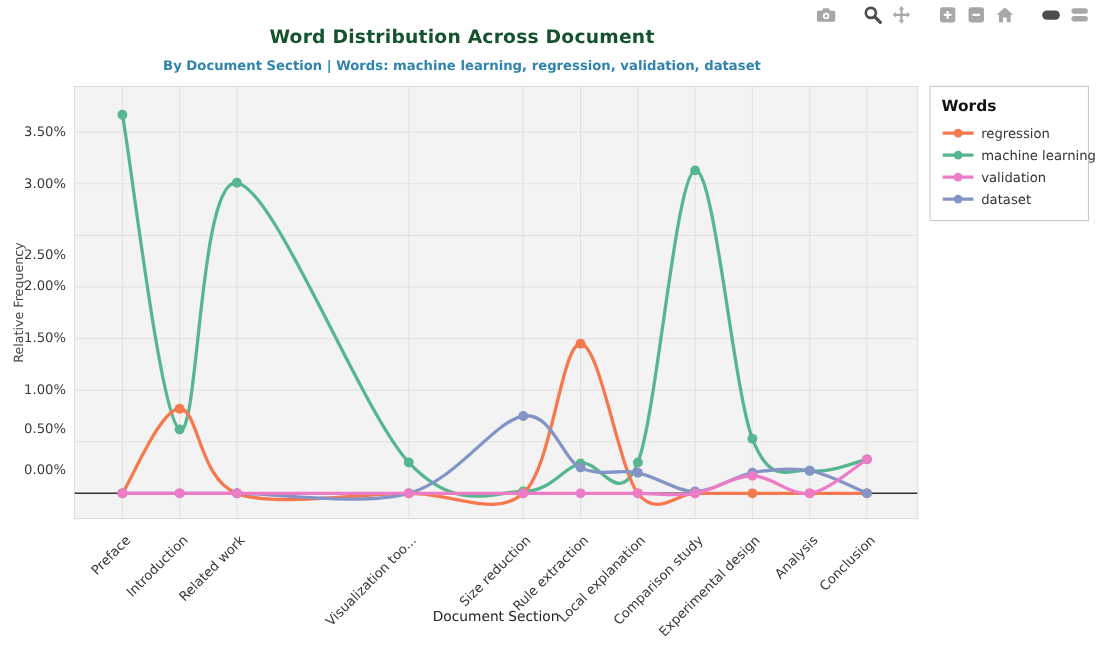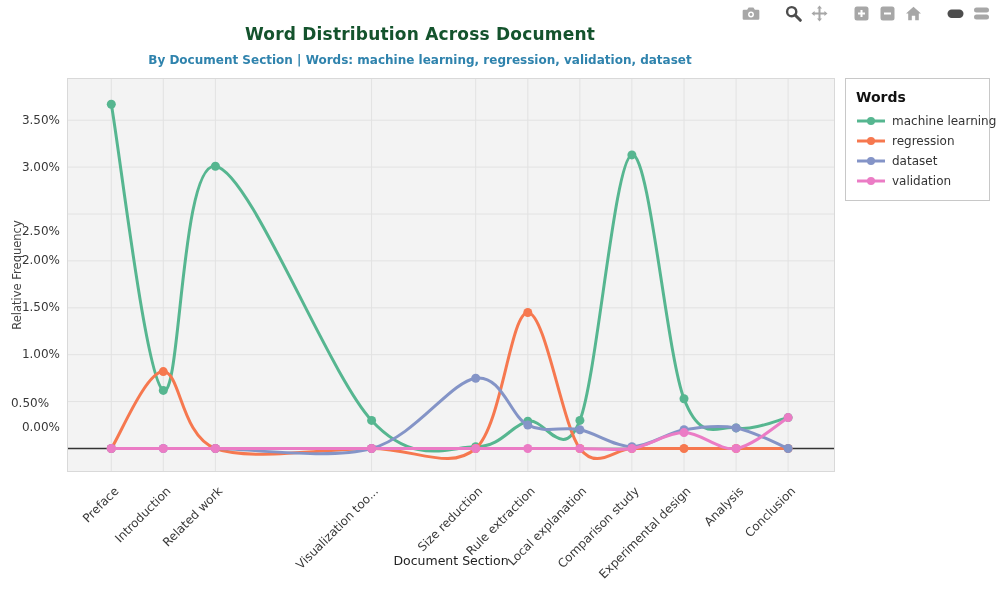--- a/index.html
+++ b/index.html
@@ -100,21 +100,21 @@
         </div>
       </div>
     </div>
 
   <div class="page-title">Word Distribution Across Document</div>
   <div class="page-subtitle">By Document Section | Words: machine learning, regression, validation, dataset</div>
 
   <div class="y-title">Relative Frequency</div>
   <div id="yticks">
       <div class="ytick" style="top: 420px;">0.00%</div>
-      <div class="ytick" style="top: 396px; text-align: center;">0.50%</div>
+      <div class="ytick" style="top: 383px;">0.50%</div>
       <div class="ytick" style="top: 347.238px;">1.00%</div>
       <div class="ytick" style="top: 300.333px;">1.50%</div>
       <div class="ytick" style="top: 253.429px; padding-left: 20px;">2.00%</div>
       <div class="ytick" style="top: 224px;">2.50%</div>
       <div class="ytick" style="top: 159.619px;">3.00%</div>
       <div class="ytick" style="top: 112.714px;">3.50%</div>
     </div>
 
   <div class="plot-wrap">
     <svg id="plot" width="768" height="394" viewBox="0 0 768 394">
@@ -224,42 +224,42 @@
         <span>Conclusion</span>
       </div>
     </div>
   <div class="x-title">Document Section</div>
 
   <div class="legend">
     <div class="legend-title">Words</div>
     <div id="legend-items">
         <div class="legend-item">
           <svg width="30" height="12" viewBox="0 0 30 12">
+            <line x1="1" y1="6" x2="29" y2="6" stroke="#f6784f" stroke-width="3"></line>
+            <circle cx="15" cy="6" r="4" fill="#f6784f"></circle>
+          </svg>
+          <span class="legend-label">regression</span>
+        </div>
+        <div class="legend-item">
+          <svg width="30" height="12" viewBox="0 0 30 12">
             <line x1="1" y1="6" x2="29" y2="6" stroke="#56b690" stroke-width="3"></line>
             <circle cx="15" cy="6" r="4" fill="#56b690"></circle>
           </svg>
           <span class="legend-label">machine learning</span>
         </div>
         <div class="legend-item">
           <svg width="30" height="12" viewBox="0 0 30 12">
-            <line x1="1" y1="6" x2="29" y2="6" stroke="#f6784f" stroke-width="3"></line>
-            <circle cx="15" cy="6" r="4" fill="#f6784f"></circle>
-          </svg>
-          <span class="legend-label">regression</span>
+            <line x1="1" y1="6" x2="29" y2="6" stroke="#eb7cc5" stroke-width="3"></line>
+            <circle cx="15" cy="6" r="4" fill="#eb7cc5"></circle>
+          </svg>
+          <span class="legend-label">validation</span>
         </div>
         <div class="legend-item">
           <svg width="30" height="12" viewBox="0 0 30 12">
             <line x1="1" y1="6" x2="29" y2="6" stroke="#8494c7" stroke-width="3"></line>
             <circle cx="15" cy="6" r="4" fill="#8494c7"></circle>
           </svg>
           <span class="legend-label">dataset</span>
         </div>
-        <div class="legend-item">
-          <svg width="30" height="12" viewBox="0 0 30 12">
-            <line x1="1" y1="6" x2="29" y2="6" stroke="#eb7cc5" stroke-width="3"></line>
-            <circle cx="15" cy="6" r="4" fill="#eb7cc5"></circle>
-          </svg>
-          <span class="legend-label">validation</span>
-        </div>
       </div>
   </div>
 
 </div>
 
 </body></html>

